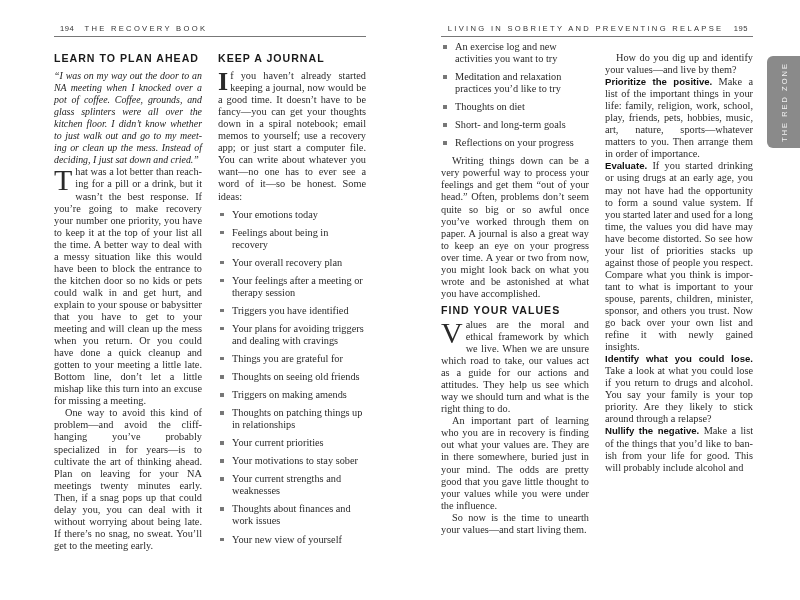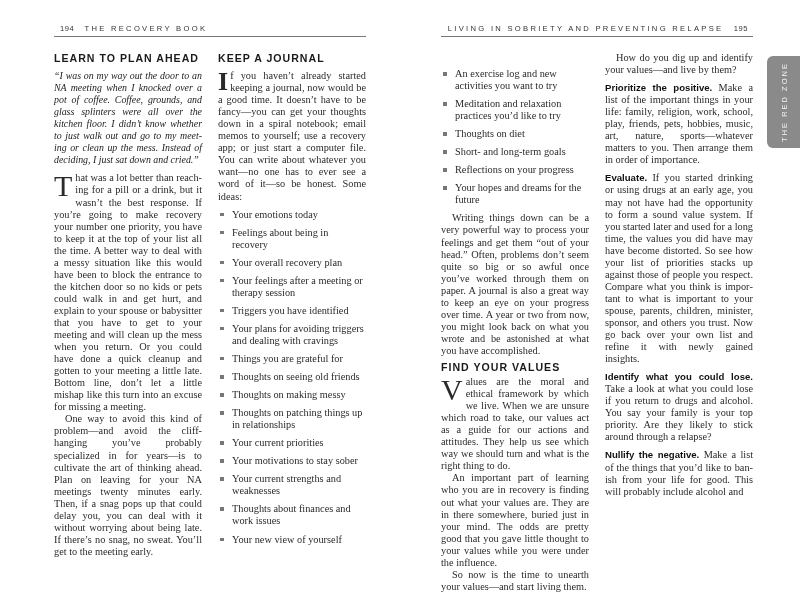--- a/index.html
+++ b/index.html
@@ -14,21 +14,21 @@
   .page-left .running-head { left:54px; }
   .page-right .running-head { right:46px; }
   .running-head .num { letter-spacing:0.5px; margin:0 6px; }
   .rule { position:absolute; top:36px; height:1px; background:#777; }
   .page-left .rule { left:54px; width:312px; }
   .page-right .rule { left:41px; width:312px; }
 
   .col { position:absolute; top:48px; width:148px; font-size:10.3px; line-height:12.05px; }
   .col p { margin:0; text-align:justify; hyphens:manual; }
   .col p.indent { text-indent:11px; }
-  .col p.gap { margin-top:6px; }
+  .col p.gap { }
 
   .sec-title { font-family:"Liberation Sans","DejaVu Sans",sans-serif; font-weight:bold;
     font-size:10.6px; letter-spacing:1px; color:#1a1a1a; margin:4px 0 6px 0; white-space:nowrap; }
 
   .quote { font-weight:normal; font-style:italic; font-size:9.9px; line-height:12.05px; color:#222; text-align:justify; }
 
   .dropcap { float:left; font-size:30px; line-height:24px; margin:2px 3px 0 0; color:#2a2a2a; }
   .dropcap-i { float:left; font-size:26px; line-height:22px; margin:1px 2px 0 0; font-weight:bold; }
 
   ul.ideas { list-style:none; margin:6px 0 0 0; padding:0; }
@@ -69,47 +69,46 @@
     </p>
     <ul class="ideas" id="ideas-left">
         <li><span class="bullet"></span><span>Your emotions today</span></li>
         <li><span class="bullet"></span><span>Feelings about being in recovery</span></li>
         <li><span class="bullet"></span><span>Your overall recovery plan</span></li>
         <li><span class="bullet"></span><span>Your feelings after a meeting or therapy session</span></li>
         <li><span class="bullet"></span><span>Triggers you have identified</span></li>
         <li><span class="bullet"></span><span>Your plans for avoiding triggers and dealing with cravings</span></li>
         <li><span class="bullet"></span><span>Things you are grateful for</span></li>
         <li><span class="bullet"></span><span>Thoughts on seeing old friends</span></li>
-        <li><span class="bullet"></span><span>Thoughts on making messy</span></li>
+        <li><span class="bullet"></span><span>Triggers on making amends</span></li>
         <li><span class="bullet"></span><span>Thoughts on patching things up in relationships</span></li>
         <li><span class="bullet"></span><span>Your current priorities</span></li>
         <li><span class="bullet"></span><span>Your motivations to stay sober</span></li>
         <li><span class="bullet"></span><span>Your current strengths and weaknesses</span></li>
         <li><span class="bullet"></span><span>Thoughts about finances and work issues</span></li>
         <li><span class="bullet"></span></li>
         <li><span class="bullet"></span><span>Your new view of yourself</span></li>
       </ul>
   </div>
 </div>
 
 <div class="page page-right">
   <div class="running-head">
     <span>LIVING IN SOBRIETY AND PREVENTING RELAPSE</span>
     <span class="num">195</span>
   </div>
   <div class="rule"></div>
 
-  <div class="col" style="left:41px;top:68px;">
+  <div class="col" style="left:41px;top:41px;">
     <ul class="ideas" id="ideas-right" style="margin-top:0;">
         <li><span class="bullet"></span><span>An exercise log and new activities you want to try</span></li>
         <li><span class="bullet"></span><span>Meditation and relaxation practices you’d like to try</span></li>
         <li><span class="bullet"></span><span>Thoughts on diet</span></li>
         <li><span class="bullet"></span><span>Short- and long-term goals</span></li>
         <li><span class="bullet"></span><span>Reflections on your progress</span></li>
-        <li><span class="bullet"></span><span>Your hopes and dreams for the future</span></li>
       </ul>
     <p class="indent" style="margin-top:4px;">Writing things down can be a very powerful way to process your feel­ings and get them “out of your head.” Often, problems don’t seem quite so big or so awful once you’ve worked through them on paper. A journal is also a great way to keep an eye on your progress over time. A year or two from now, you might look back on what you wrote and be astonished at what you have accomplished.</p>
     <div class="sec-title" style="margin-bottom:3px;">FIND YOUR VALUES</div>
     <p>
       <span class="dropcap">V</span><span>alues are the moral and ethical framework by which we live. When we are unsure which road to take, our values act as a guide for our actions and attitudes. They help us see which way we should turn and what is the right thing to do.</span>
     </p>
     <p class="indent">An important part of learning who you are in recovery is finding out what your values are. They are in there somewhere, buried just in your mind. The odds are pretty good that you gave little thought to your values while you were under the influence.</p>
     <p class="indent">So now is the time to unearth your values—and start living them.</p>
   </div>
 

